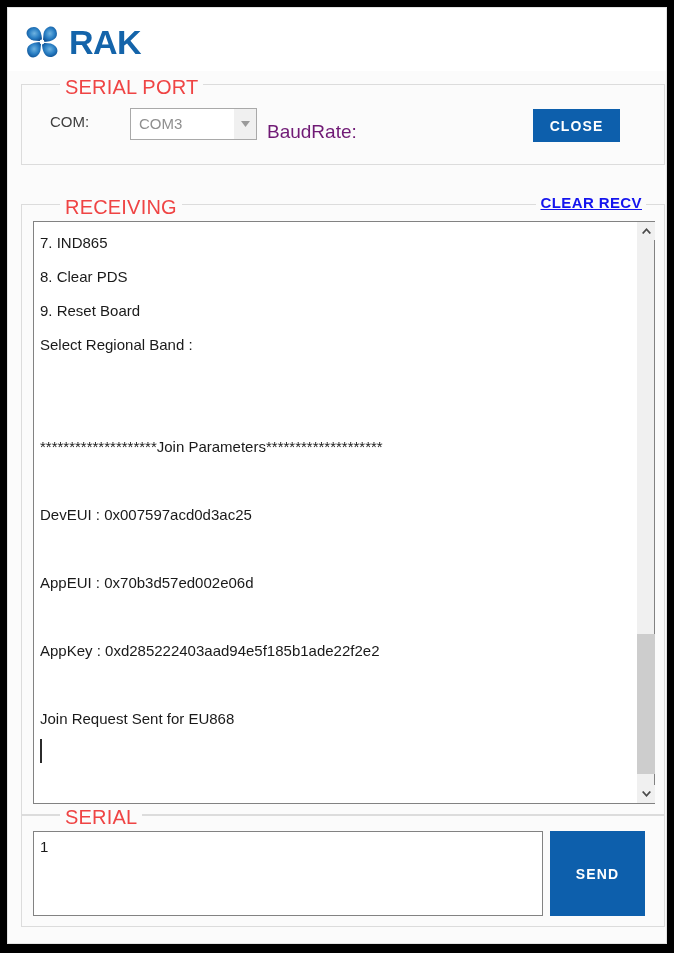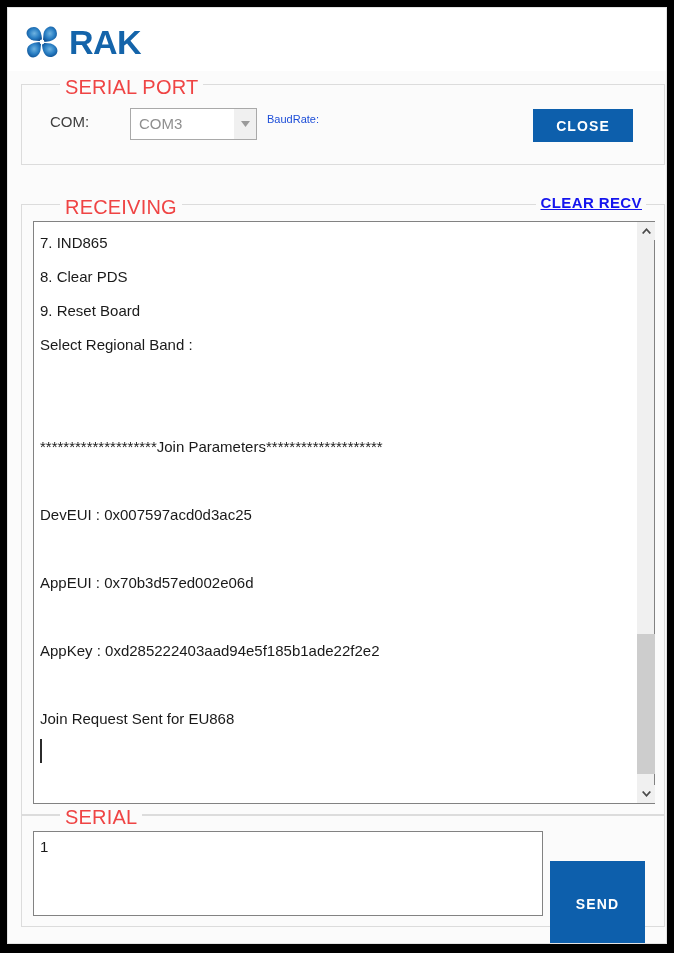--- a/index.html
+++ b/index.html
@@ -74,22 +74,22 @@
     left: 13px; top: 76px;
     width: 644px; height: 81px;
   }
   #com-label {
     position: absolute;
     left: 28px; top: 28px;
     font-size: 15px; color: #404040;
   }
   #baud-label {
     position: absolute;
-    left: 245px; top: 28px;
-    font-size: 11px; color: #1d4ed8;
+    left: 245px; top: 36px;
+    font-size: 19px; color: #701a75;
   }
 
   .combo {
     position: absolute;
     height: 32px;
     border: 1px solid #a9a9a9;
     background: #f0f0f0;
     display: flex;
     align-items: stretch;
   }
@@ -111,21 +111,21 @@
     justify-content: center;
   }
   .combo .combo-arrow svg { display: block; }
 
   #com-combo  { left: 108px; top: 23px; width: 127px; }
   #baud-combo { left: 362px; top: 23px; width: 125px; }
 
   #close-btn {
     position: absolute;
     left: 511px; top: 24px;
-    width: 100px; height: 33px;
+    width: 87px; height: 33px;
     background: #0d5fac;
     border: none;
     color: #ffffff;
     font-size: 14px;
     font-weight: bold;
     letter-spacing: 1.1px;
     cursor: pointer;
     font-family: "Liberation Sans", sans-serif;
   }
 
@@ -220,21 +220,20 @@
     left: 528px; top: 16px;
     width: 95px; height: 85px;
     background: #0d5fac;
     border: none;
     color: #ffffff;
     font-size: 14px;
     font-weight: bold;
     letter-spacing: 1.1px;
     cursor: pointer;
     font-family: "Liberation Sans", sans-serif;
-    margin-top: 30px;
   }
 </style>
 </head>
 <body>
 
 <div id="app-frame">
   <div id="app-window">
 
     <div id="logo-bar">
       <div id="logo-wrap">

